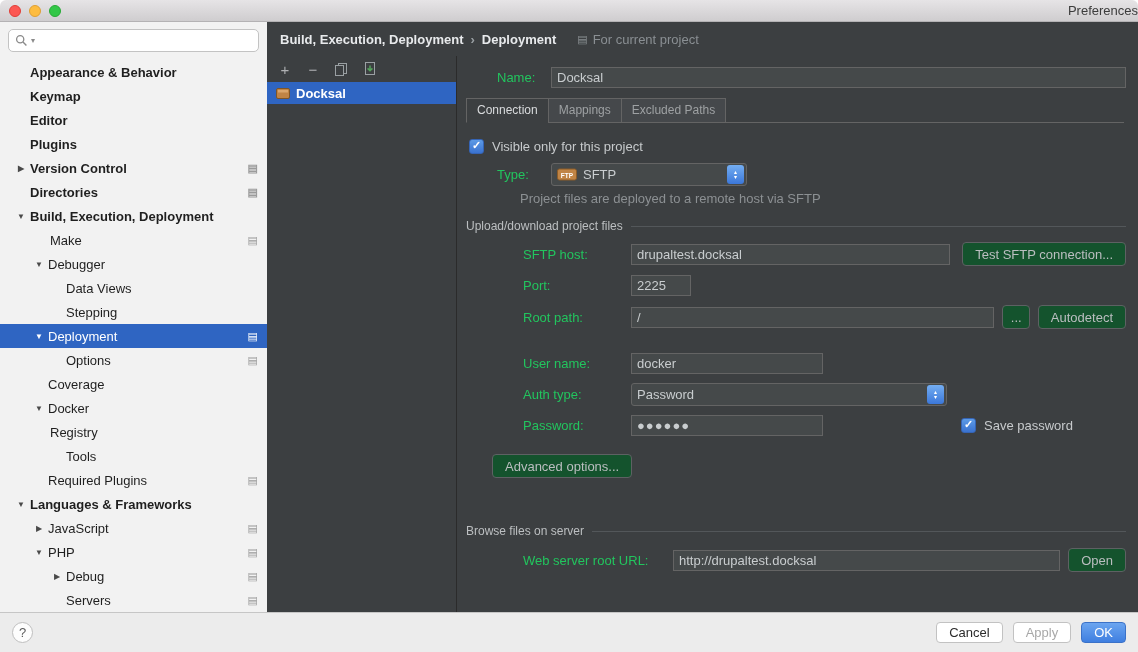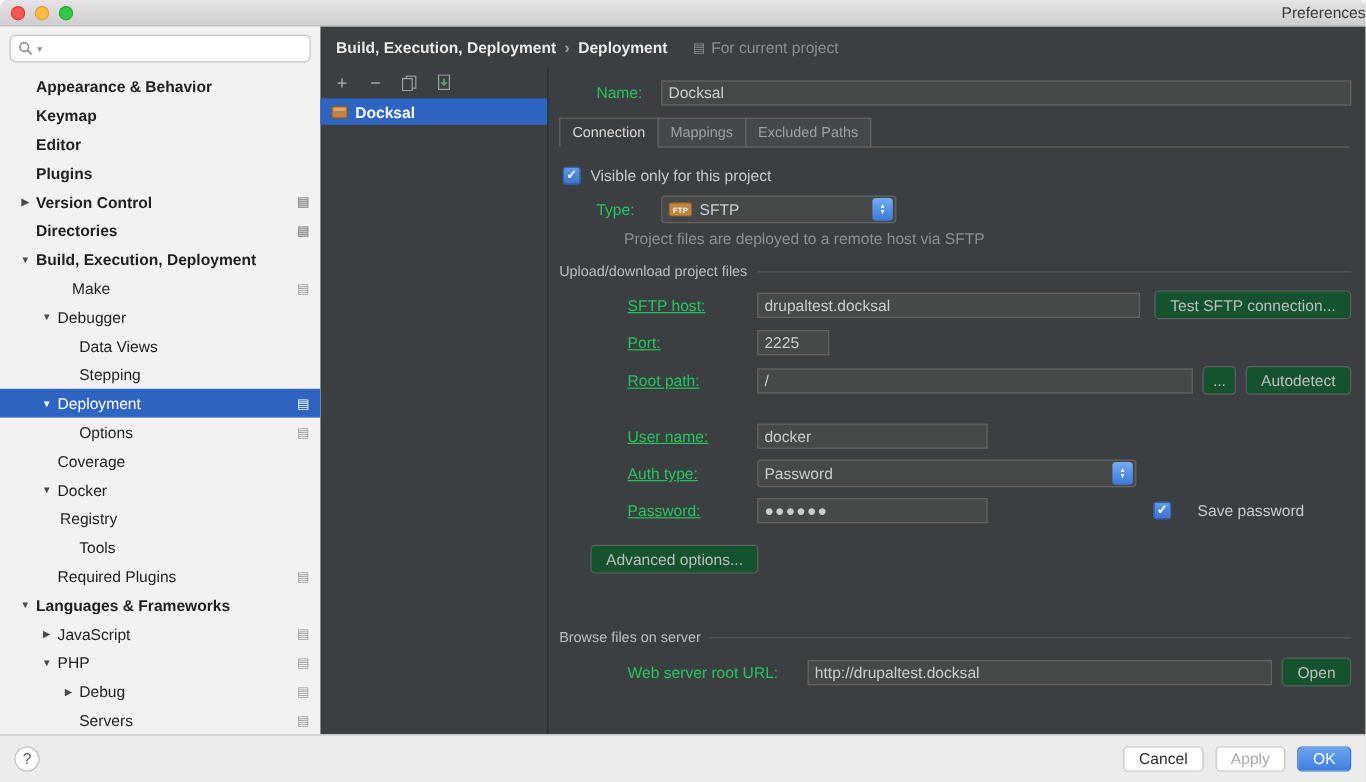--- a/index.html
+++ b/index.html
@@ -78,31 +78,31 @@
   .dropdown.auth-dd { width:316px; }
   .stepper { margin-left:auto; width:17px; height:19px; flex:none; border-radius:3px; background:linear-gradient(#74aef2,#3b77d9); display:flex; flex-direction:column; align-items:center; justify-content:center; color:#ffffff; }
   .stepper i { font-style:normal; font-size:6px; line-height:5px; }
 
   .hint { color:#8c9093; margin:3px 0 12px 54px; }
 
   .section-sep { display:flex; align-items:center; gap:8px; margin:13px 0 8px 0; color:#bcbfc1; font-size:12px; }
   .section-sep .line { flex:1; height:1px; background:#53575a; }
 
   .frow { display:flex; align-items:center; gap:8px; margin:9px 0 9px 26px; }
-  .frow label { width:100px; flex:none;text-decoration:underline; }
+  .frow label { width:100px; flex:none; }
   .gap-top { margin-top:24px; }
 
   .host-input { width:350px; }
   .test-btn { margin-left:4px; }
   .port-input { width:60px; }
   .root-input { width:390px; }
   .dots-btn { padding:0 8px; min-width:26px; }
   .user-input, .pwd-input { width:192px; }
   .pwd-input { letter-spacing:1px; }
-  .save-pwd { display:flex; align-items:flex-start; gap:22px; margin-left:130px; color:#c7cacc; }
+  .save-pwd { display:flex; align-items:flex-start; gap:8px; margin-left:130px; color:#c7cacc; }
   .adv-row { margin:18px 0 0 26px; }
   .browse-sep { margin-top:46px; }
   .web-row { display:flex; align-items:center; gap:8px; margin:10px 0 0 26px; }
   .web-row label { width:142px; flex:none; }
   .web-row input { flex:1; min-width:0; }
 
   
   .footer { height:40px; flex:none; background:#ececec; border-top:1px solid #c6c6c6; display:flex; align-items:center; padding:0 12px; }
   .help-btn { width:21px; height:21px; border-radius:50%; background:#fdfdfd; border:1px solid #bfbfbf; color:#5b5b5b; font-size:13px; text-align:center; line-height:19px; }
   .footer-buttons { margin-left:auto; display:flex; gap:10px; align-items:center; }
@@ -158,21 +158,21 @@
           </div>
           <div class="tree-row bold" style="padding-left: 12px;">
             <span class="tree-arrow"></span>
             <span class="tree-label">Directories</span>
             <span class="project-icon">▤</span>
           </div>
           <div class="tree-row bold" style="padding-left: 12px;">
             <span class="tree-arrow">▼</span>
             <span class="tree-label">Build, Execution, Deployment</span>
           </div>
-          <div class="tree-row" style="padding-left: 42px;">
+          <div class="tree-row" style="padding-left: 32px;">
             <span class="tree-arrow"></span>
             <span class="tree-label">Make</span>
             <span class="project-icon">▤</span>
           </div>
           <div class="tree-row" style="padding-left: 30px;">
             <span class="tree-arrow">▼</span>
             <span class="tree-label">Debugger</span>
           </div>
           <div class="tree-row" style="padding-left: 48px;">
             <span class="tree-arrow"></span>

